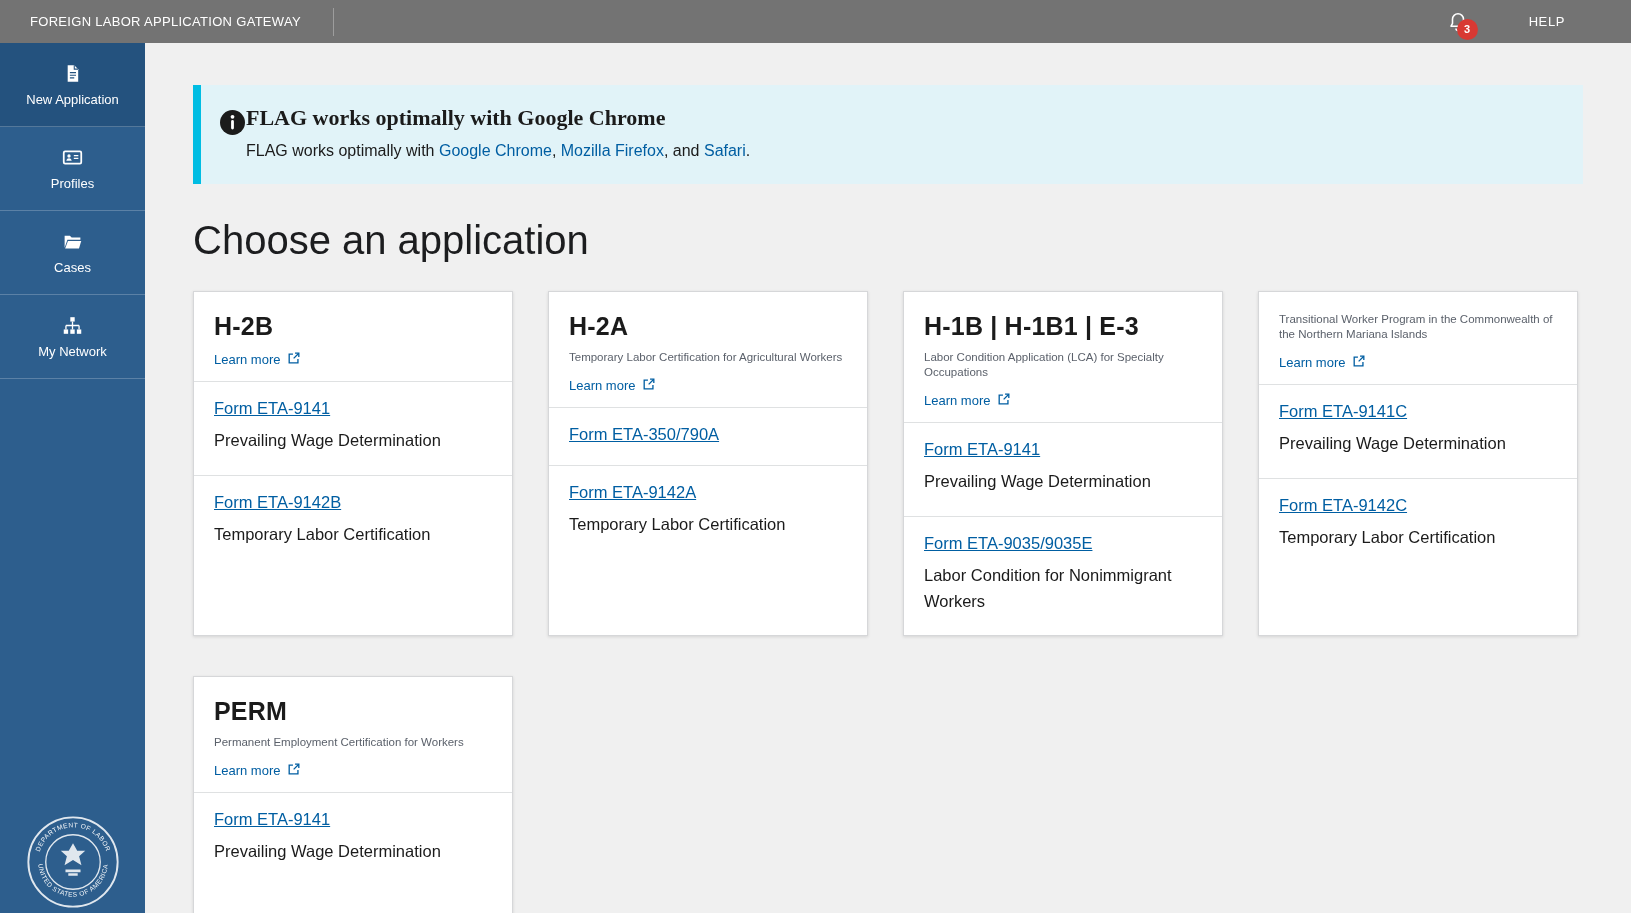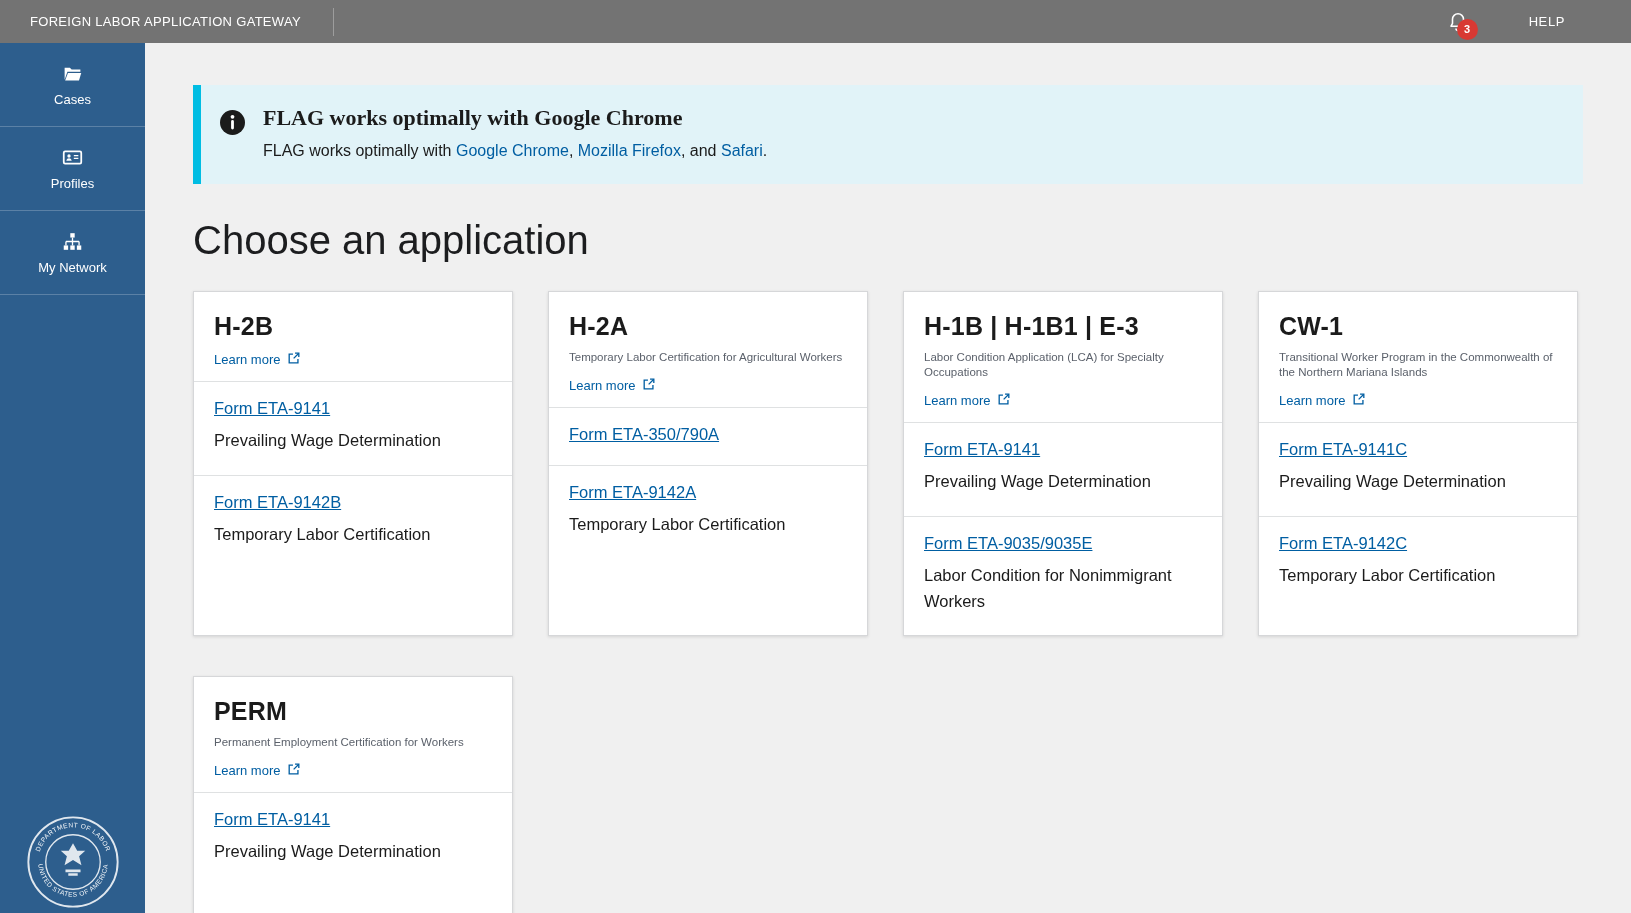--- a/index.html
+++ b/index.html
@@ -45,21 +45,21 @@
   .seal { position: absolute; bottom: 4px; left: 50%; transform: translateX(-50%); width: 94px; height: 94px; opacity: .95; }
 
   
   .main {
     position: absolute; top: 43px; left: 145px; width: 1486px; height: 870px;
     padding: 42px 48px 0 48px; overflow: hidden; background: #f0f0f0;
   }
 
   .alert {
     background: #e1f3f8; border-left: 8px solid #00bde3;
-    display: flex; gap: 17px; padding: 20px 22px 22px 18px; align-items: flex-start;
+    display: flex; padding: 20px 22px 22px 18px; align-items: flex-start;
   }
   .alert-icon svg { width: 27px; height: 27px; display: block; margin-top: 4px; }
   .alert-heading {
     font-family: "Liberation Serif", serif; font-size: 22px; font-weight: 700;
     color: #1b1b1b; margin: 0 0 9px 0;
   }
   .alert-body { font-size: 16px; margin: 0; line-height: 1.4; color: #1b1b1b; }
   .alert-body a { color: #005ea2; text-decoration: none; cursor: pointer; }
 
   .page-heading { font-size: 40px; font-weight: 300; color: #1c1d1f; margin: 34px 0 28px 0; }
@@ -101,39 +101,49 @@
           <path d="M9.8 19a2.2 2.2 0 0 0 4.4 0"></path>
         </svg>
       </span>
       <span class="badge">3</span>
     </button>
     <a class="help-link">HELP</a>
   </div>
 </header>
 
 <nav class="sidebar">
-  <a class="side-item">
+  <a class="side-item active">
     <span class="side-icon">
       <svg viewBox="0 0 24 24">
-        <path fill="#ffffff" d="M3 5.5h6l2 2h10v2.5H6.2L3 19z"></path>
-        <path fill="#ffffff" d="M6.8 11.5H22l-2.6 8.5H3.6z"></path>
-      </svg>
-    </span>
-    <span class="side-label">Cases</span>
+        <path fill="#ffffff" d="M6.5 2.5h7.5L18.5 7v14.5h-12z"></path>
+        <path fill="none" stroke="#24527e" stroke-width="1.2" d="M14 2.5V7h4.5"></path>
+        <path stroke="#24527e" stroke-width="1.2" d="M9 11h7M9 14h7M9 17h5"></path>
+      </svg>
+    </span>
+    <span class="side-label">New Application</span>
   </a>
   <a class="side-item">
     <span class="side-icon">
       <svg viewBox="0 0 24 24">
         <rect x="2" y="5" width="20" height="14" rx="1.5" fill="none" stroke="#ffffff" stroke-width="2"></rect>
         <circle cx="8" cy="10.3" r="1.9" fill="#ffffff"></circle>
         <path d="M4.9 15.8c.4-2 1.6-2.9 3.1-2.9s2.7.9 3.1 2.9z" fill="#ffffff"></path>
         <path d="M13.5 9.8h5.2M13.5 13h5.2" stroke="#ffffff" stroke-width="1.6"></path>
       </svg>
     </span>
     <span class="side-label">Profiles</span>
+  </a>
+  <a class="side-item">
+    <span class="side-icon">
+      <svg viewBox="0 0 24 24">
+        <path fill="#ffffff" d="M3 5.5h6l2 2h10v2.5H6.2L3 19z"></path>
+        <path fill="#ffffff" d="M6.8 11.5H22l-2.6 8.5H3.6z"></path>
+      </svg>
+    </span>
+    <span class="side-label">Cases</span>
   </a>
   <a class="side-item">
     <span class="side-icon">
       <svg viewBox="0 0 24 24">
         <rect x="9.5" y="2.5" width="5" height="5" fill="#ffffff"></rect>
         <path d="M12 7.5v4.5M4.5 12h15M4.5 12v4.5M12 12v4.5M19.5 12v4.5" stroke="#ffffff" stroke-width="1.5" fill="none"></path>
         <rect x="2" y="16.5" width="5" height="5" fill="#ffffff"></rect>
         <rect x="9.5" y="16.5" width="5" height="5" fill="#ffffff"></rect>
         <rect x="17" y="16.5" width="5" height="5" fill="#ffffff"></rect>
       </svg>
@@ -251,21 +261,20 @@
       </div>
       <div class="card-divider"></div>
       <div class="form-row">
         <a class="form-link">Form ETA-9035/9035E</a>
         <p class="form-desc">Labor Condition for Nonimmigrant Workers</p>
       </div>
     </section>
 
     <section class="card">
       <div class="card-head">
-        <h2 class="card-title">CW-1</h2>
         <p class="card-desc">Transitional Worker Program in the Commonwealth of the Northern Mariana Islands</p>
         <a class="learn-more">
           <span>Learn more</span>
           <span>
             <svg viewBox="0 0 16 16" fill="none" stroke="#005ea2" stroke-width="1.5">
                 <path d="M6.8 3.5H2.5v10h10V9.2"></path>
                 <path d="M9.2 2.5h4.3v4.3"></path>
                 <path d="M13.2 2.8 7.6 8.4"></path>
               </svg>
           </span>

